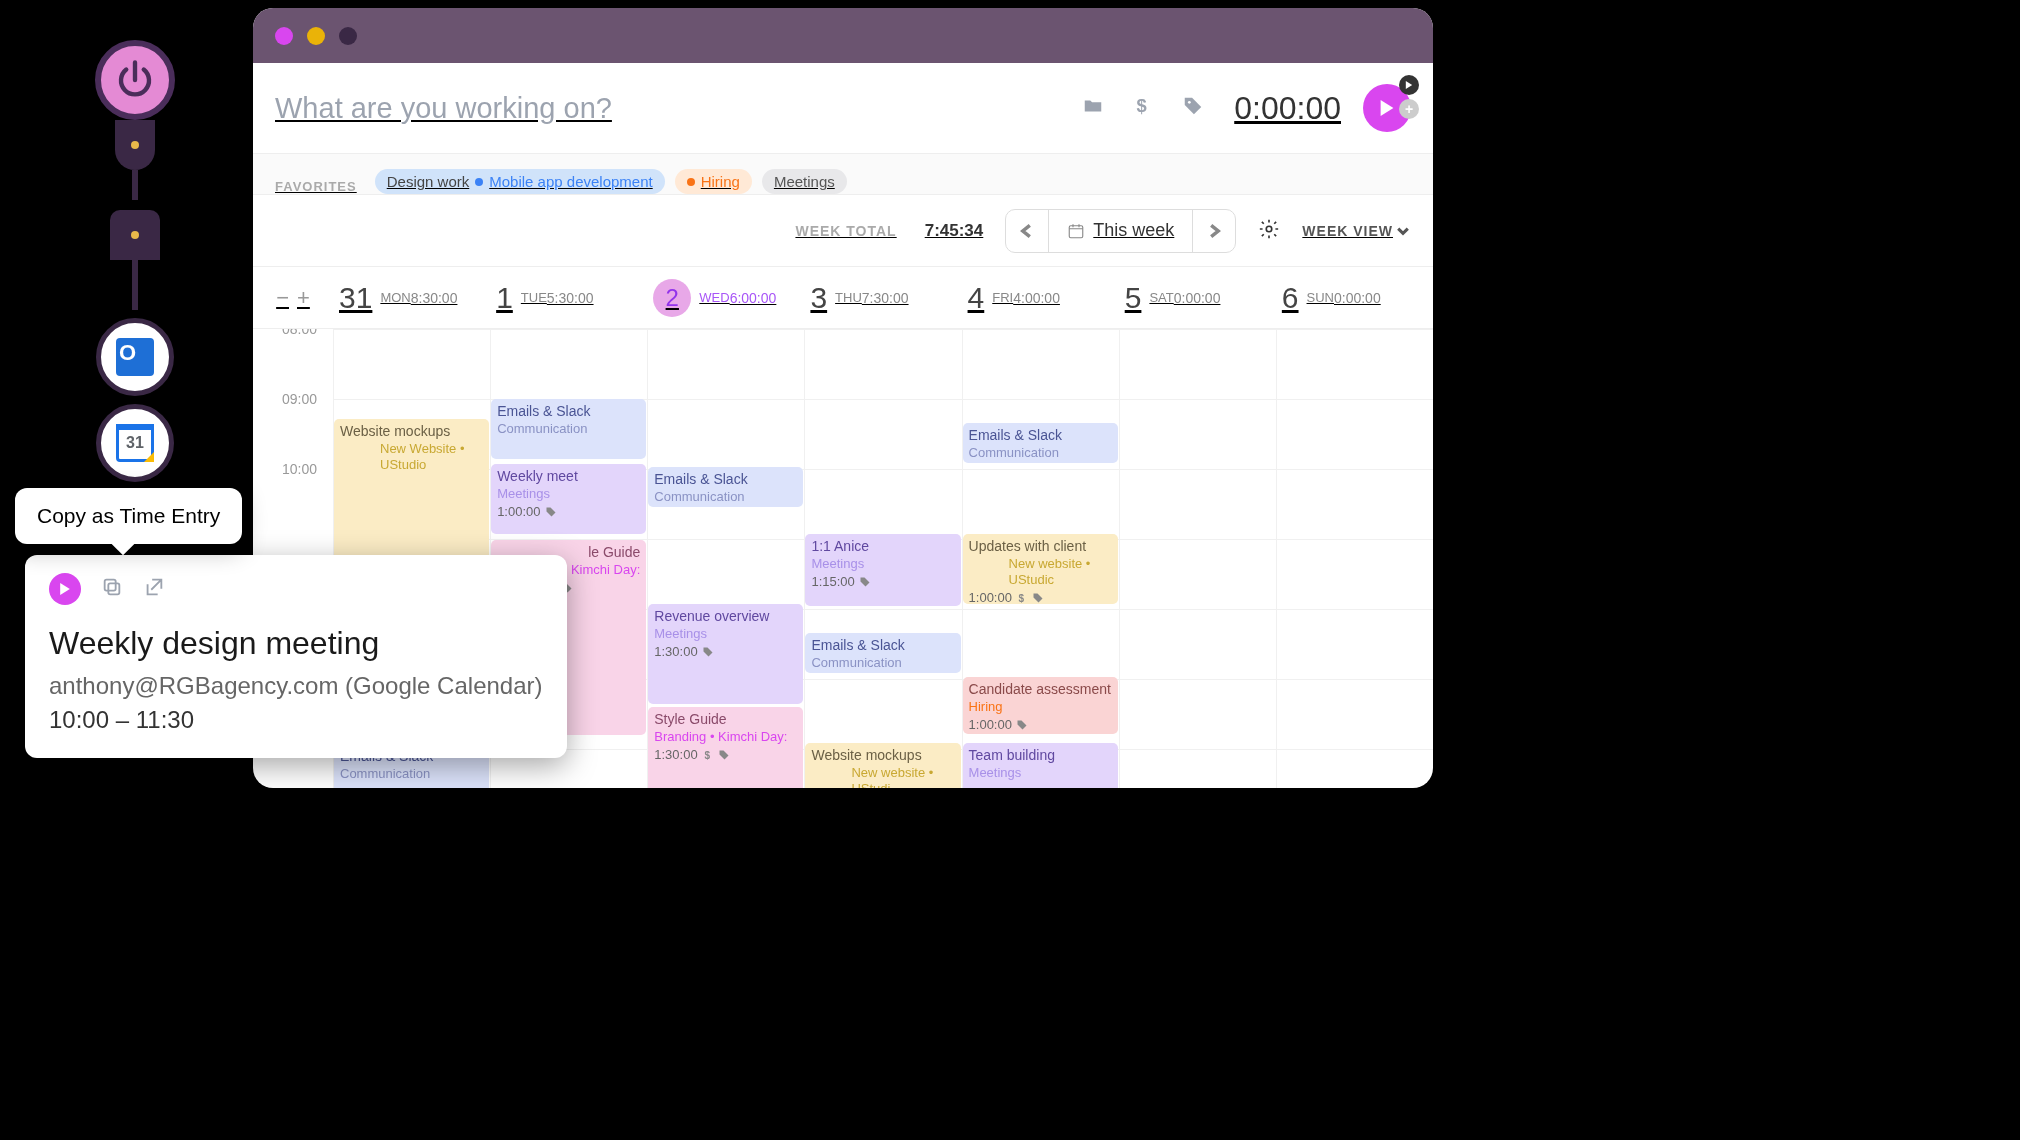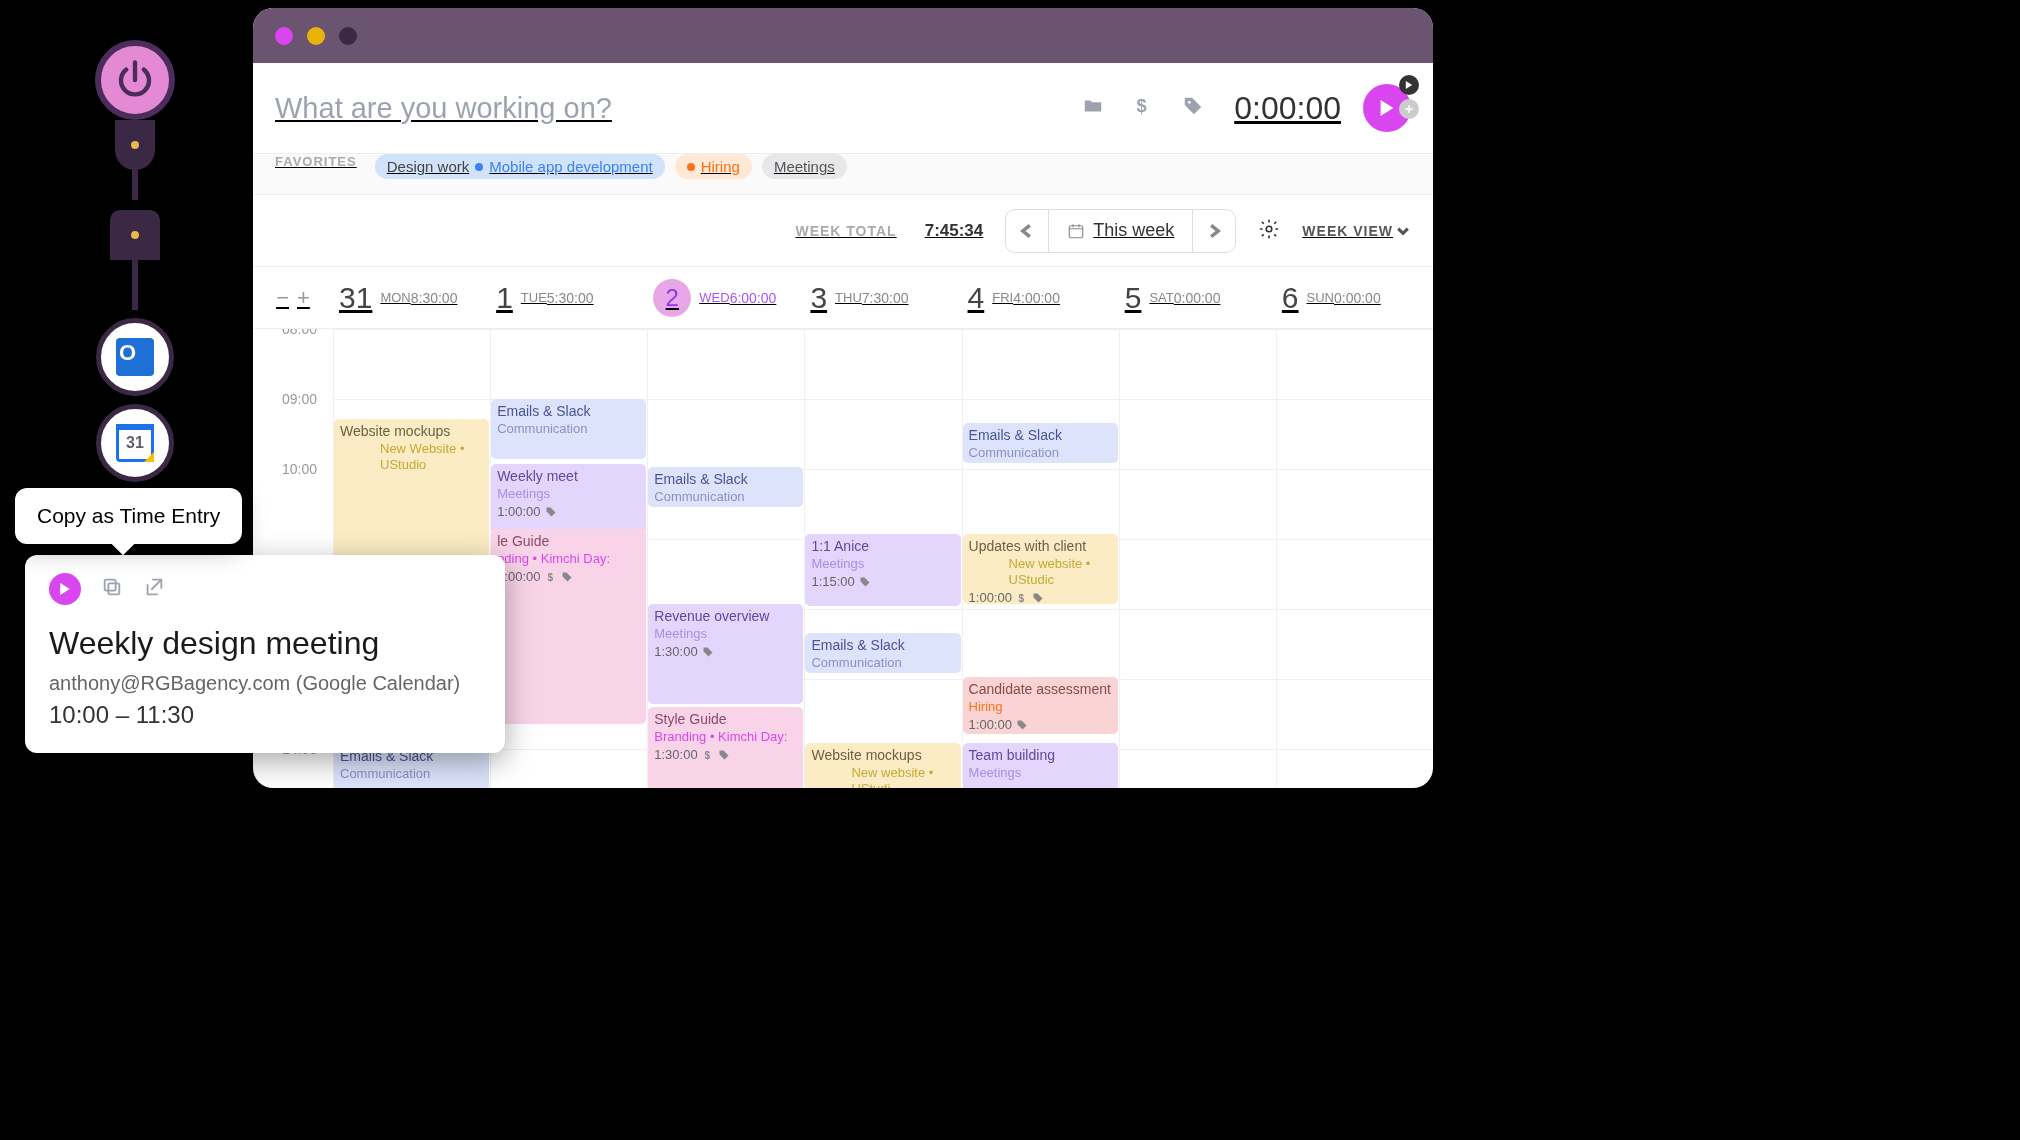--- a/index.html
+++ b/index.html
@@ -25,21 +25,21 @@
 .tooltip-caret{position:absolute;bottom:-8px;left:100px;width:16px;height:16px;background:#fff;transform:rotate(45deg);}
 .tooltip-title{font-size:21px;font-weight:500;color:#000;}
 
 .event-popup{position:absolute;left:25px;top:555px;background:#fff;border-radius:12px;padding:18px 24px 24px;box-shadow:0 8px 30px rgba(0,0,0,.35);z-index:40;min-width:480px;}
 .popup-actions{display:flex;gap:20px;margin-bottom:20px;align-items:center;}
 .play-btn-small{width:32px;height:32px;border-radius:50%;background:#d946ef;display:flex;align-items:center;justify-content:center;}
 .play-btn-small svg{width:12px;height:12px;fill:#fff;}
 .icon-btn{color:#9ca3af;}
 .icon-btn svg{width:22px;height:22px;stroke:#9ca3af;fill:none;stroke-width:2;}
 .popup-title{font-size:32px;font-weight:500;color:#1a1a1a;margin-bottom:10px;}
-.popup-sub{font-size:20px;color:#666;margin-bottom:6px;}
+.popup-sub{font-size:24px;color:#666;margin-bottom:6px;}
 .popup-time{font-size:24px;color:#333;}
 
 
 .window{position:absolute;left:253px;top:8px;width:1180px;height:780px;background:#fff;border-radius:20px;overflow:hidden;box-shadow:0 4px 40px rgba(0,0,0,.3);text-decoration:underline;}
 .titlebar{height:55px;background:#6b5470;display:flex;align-items:center;padding-left:22px;gap:14px;}
 .traffic{width:18px;height:18px;border-radius:50%;}
 .tr-red{background:#d946ef;}
 .tr-yellow{background:#eab308;}
 .tr-purple{background:#3a2845;}
 
@@ -49,21 +49,21 @@
 .timer-icons svg{width:22px;height:22px;fill:#9ca3af;}
 .timer-value{font-size:32px;font-weight:500;color:#333;margin-left:30px;}
 .play-big{width:48px;height:48px;border-radius:50%;background:#d946ef;display:flex;align-items:center;justify-content:center;margin-left:22px;}
 .play-big svg{width:16px;height:16px;fill:#fff;}
 .mode-toggle{position:absolute;right:14px;top:12px;display:flex;flex-direction:column;gap:4px;}
 .mode-toggle div{width:20px;height:20px;border-radius:50%;}
 .mode-play{background:#333;display:flex;align-items:center;justify-content:center;}
 .mode-play svg{width:8px;height:8px;fill:#fff;}
 .mode-plus{background:#ccc;color:#fff;font-size:14px;font-weight:700;display:flex;align-items:center;justify-content:center;}
 
-.favorites-row{height:42px;background:#fafafa;border-top:1px solid #eee;border-bottom:1px solid #eee;display:flex;align-items:flex-start;padding:0 22px;gap:10px;}
+.favorites-row{height:42px;background:#fafafa;border-top:1px solid #eee;border-bottom:1px solid #eee;display:flex;align-items:flex-end;padding:0 22px;gap:10px;}
 .fav-label{font-size:13px;font-weight:600;letter-spacing:1px;color:#aaa;margin-right:8px;}
 .fav-chip{padding:4px 12px;border-radius:14px;font-size:15px;display:flex;align-items:center;gap:6px;}
 .chip-blue{background:#d0e3fa;color:#444;}
 .chip-blue .dot{width:8px;height:8px;border-radius:50%;background:#3b82f6;}
 .chip-blue .mobile{color:#3b82f6;}
 .chip-orange{background:#ffe9d6;color:#444;}
 .chip-orange .dot{width:8px;height:8px;border-radius:50%;background:#f97316;}
 .chip-orange .hiring{color:#f97316;}
 .chip-gray{background:#e8e8ea;color:#555;}
 
@@ -351,21 +351,21 @@
           <div class="e-title">Emails &amp; Slack</div>
           <div class="e-proj">Communication</div>
         </div>
         <div class="event ev-meet" style="left: 238.143px; width: 155.143px; top: 135px; height: 70px;">
           <div class="e-title">Weekly meet</div>
           <div class="e-proj">Meetings</div>
           <div class="e-meta">1:00:00 <svg viewBox="0 0 24 24">
               <path d="M3 3h8l10 10-8 8L3 11z"></path>
             </svg></div>
         </div>
-        <div class="event ev-brand" style="left: 238.143px; width: 155.143px; top: 200px; height: 195px;">
+        <div class="event ev-brand" style="left: 238.143px; width: 155.143px; top: 211px; height: 195px; text-align: right;">
           <div class="e-title">le Guide</div>
           <div class="e-proj">nding • Kimchi Day:</div>
           <div class="e-meta">3:00:00 <svg viewBox="0 0 24 24">
               <text x="5" y="19" font-size="20" font-weight="700">$</text>
             </svg><svg viewBox="0 0 24 24">
               <path d="M3 3h8l10 10-8 8L3 11z"></path>
             </svg></div>
         </div>
         <div class="event ev-comm" style="left: 395.286px; width: 155.143px; top: 138px; height: 40px;">
           <div class="e-title">Emails &amp; Slack</div>

